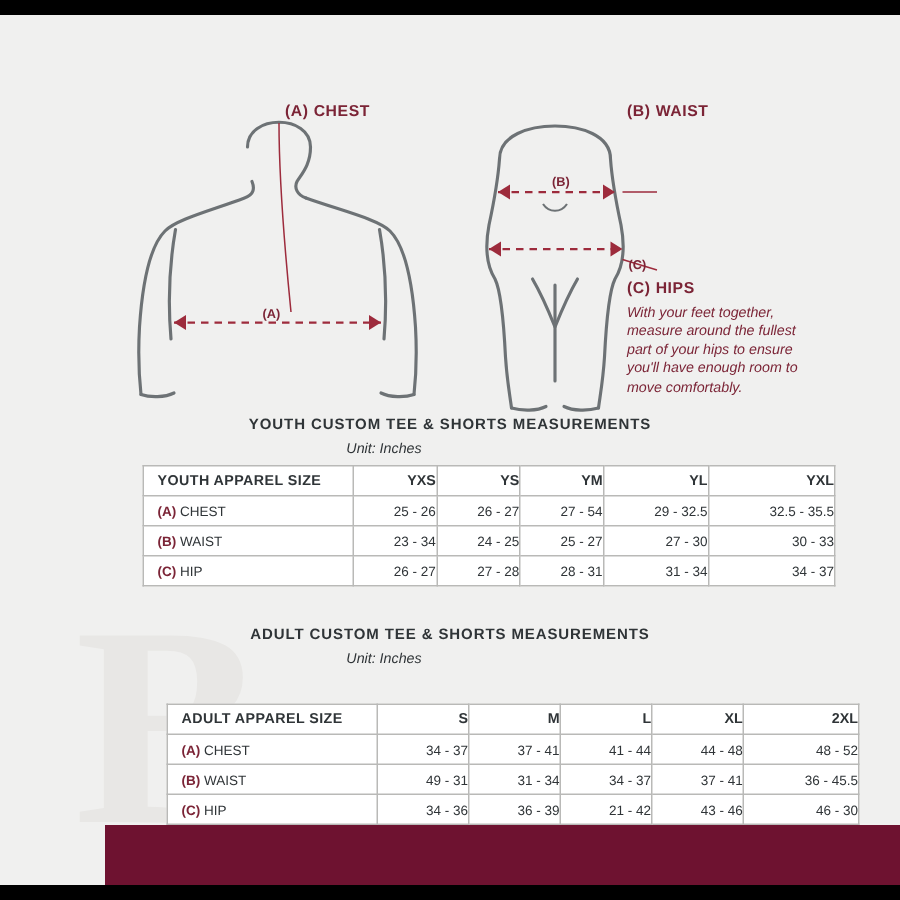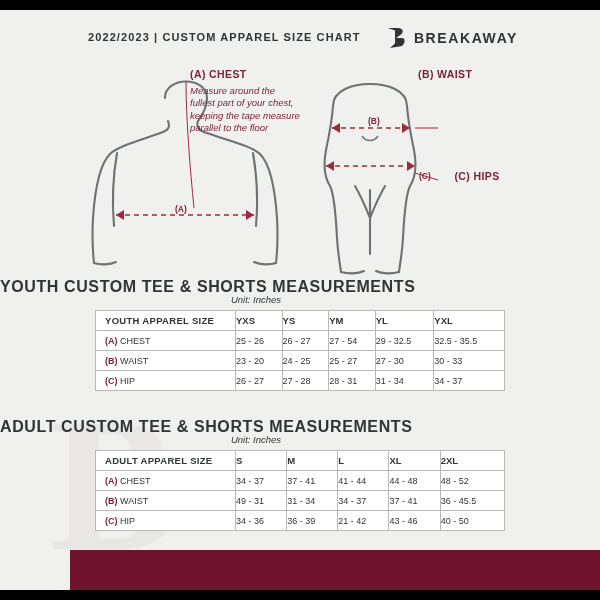--- a/index.html
+++ b/index.html
@@ -121,48 +121,48 @@
     position: absolute;
     font-size: 8.5px;
     font-weight: bold;
     color: #7b2436;
   }
 
   
   .sec-title {
     position: absolute;
     width: 600px;
-    text-align: left;
-    font-size: 16px;
+    text-align: center;
+    font-size: 10px;
     font-weight: bold;
     letter-spacing: 0.6px;
     color: #2f3437;
   }
   .sec-sub {
     position: absolute;
     width: 512px;
     text-align: center;
     font-size: 9.5px;
     font-style: italic;
     color: #2f3437;
   }
 
   table.size {
     position: absolute;
     left: 95px;
-    width: 410px;
+    width: 462px;
     border-collapse: collapse;
     background: #ffffff;
     font-size: 9px;
     color: #2f3437;
   }
   table.size th, table.size td {
     border: 1px solid #b9b9b7;
     height: 19px;
-    text-align: left;
+    text-align: right;
     font-weight: normal;
     padding: 0;
   }
   table.size th.rowhead, table.size td.rowhead {
     text-align: left;
     padding-left: 9px;
     width: 130px;
   }
   table.size thead th {
     font-weight: bold;
@@ -180,32 +180,20 @@
 <body>
 
 <div class="page">
   <div class="bar-top"></div>
   <div class="bar-bottom"></div>
 
   <div class="sheet">
 
     <div class="watermark">B</div>
 
-    <div class="header">
-      <div class="header-title">2022/2023  |  CUSTOM APPAREL SIZE CHART</div>
-      <div class="brand">
-        <span class="brand-mark">
-          <svg viewBox="0 0 22 24" width="22" height="24" aria-hidden="true">
-            <path d="M3 2 L13 2 C18 2 19 6 16 8.5 L11 12 L17 12 C20.5 12 20.5 17 17 20 L5 22 L10 17.5 L10 4.5 Z" fill="#2f3437"></path>
-            <path d="M2 12 L9 12 L9 13.2 L2 13.2 Z" fill="#f0f0ef"></path>
-          </svg>
-        </span>
-        <span class="brand-name">BREAKAWAY</span>
-      </div>
-    </div>
 
     <div class="illus">
       <svg width="460" height="220" viewBox="0 0 460 220">
 
         <g fill="none" stroke="#6d7275" stroke-width="2.1" stroke-linecap="round" stroke-linejoin="round">
           <path d="M95 40 C95 18, 137 18, 137 40 C137 52, 131 58, 128 63 C126 67, 128 72, 134 74"></path>
           <path d="M98 63 C100 68, 99 72, 93 74 C72 82, 48 88, 40 96 C30 106, 25 130, 23 160 C22 178, 23 196, 24 205"></path>
           <path d="M134 74 C156 82, 182 88, 190 96 C200 106, 205 130, 207 160 C208 178, 207 196, 206 205"></path>
           <path d="M47 95 C43 118, 42 145, 44 168"></path>
           <path d="M183 95 C187 118, 188 145, 186 168"></path>
@@ -254,31 +242,31 @@
         <path d="M292 78 C296 84, 304 84, 308 78" stroke="#6d7275" stroke-width="1.4" fill="none"></path>
 
         <g stroke="#9d2b3c" stroke-width="1" fill="none">
           <path d="M345 70 L368 70"></path>
           <path d="M345 115 L368 122"></path>
         </g>
       </svg>
 
       <div class="callout" style="left:120px; top:10px; width:112px;">
         <span class="c-title">(A) CHEST</span>
-        <span>Measure around the fullest part of your chest, keeping the tape measure parallel to the floor</span>
       </div>
       <div class="tag" style="left:105px; top:146px;">(A)</div>
 
       <div class="callout" style="left:348px; top:10px; width:112px;">
         <span class="c-title">(B) WAIST</span>
       </div>
       <div class="tag" style="left:298px; top:58px;">(B)</div>
 
-      <div class="callout" style="left:348px; top:112px; width:118px;text-align:center;">
+      <div class="callout" style="left:348px; top:128px; width:118px;">
         <span class="c-title">(C) HIPS</span>
+        <span>With your feet together, measure around the fullest part of your hips to ensure you'll have enough room to move comfortably.</span>
       </div>
       <div class="tag" style="left:349px; top:113px;">(C)</div>
     </div>
 
     <div class="sec-title" style="top:268px;">YOUTH CUSTOM TEE &amp; SHORTS MEASUREMENTS</div>
     <div class="sec-sub" style="top:284px;">Unit: Inches</div>
 
     <table class="size" style="top:300px;">
       <thead>
         <tr>
@@ -300,21 +288,21 @@
           <td>26 - 27</td>
           <td>27 - 54</td>
           <td>29 - 32.5</td>
           <td>32.5 - 35.5</td>
         </tr>
         <tr>
           <td class="rowhead">
             <span class="lbl-code">(B)</span>
             <span>WAIST</span>
           </td>
-          <td>23 - 20</td>
+          <td>23 - 34</td>
           <td>24 - 25</td>
           <td>25 - 27</td>
           <td>27 - 30</td>
           <td>30 - 33</td>
         </tr>
         <tr>
           <td class="rowhead">
             <span class="lbl-code">(C)</span>
             <span>HIP</span>
           </td>
@@ -323,21 +311,21 @@
           <td>28 - 31</td>
           <td>31 - 34</td>
           <td>34 - 37</td>
         </tr>
       </tbody>
     </table>
 
     <div class="sec-title" style="top:408px;">ADULT CUSTOM TEE &amp; SHORTS MEASUREMENTS</div>
     <div class="sec-sub" style="top:424px;">Unit: Inches</div>
 
-    <table class="size" style="top:440px;">
+    <table class="size" style="top:459px;margin-left:16px;">
       <thead>
         <tr>
           <th class="rowhead">ADULT APPAREL SIZE</th>
           <th>S</th>
           <th>M</th>
           <th>L</th>
           <th>XL</th>
           <th>2XL</th>
         </tr>
       </thead>
@@ -366,20 +354,20 @@
         </tr>
         <tr>
           <td class="rowhead">
             <span class="lbl-code">(C)</span>
             <span>HIP</span>
           </td>
           <td>34 - 36</td>
           <td>36 - 39</td>
           <td>21 - 42</td>
           <td>43 - 46</td>
-          <td>40 - 50</td>
+          <td>46 - 30</td>
         </tr>
       </tbody>
     </table>
 
     <div class="footer-band"></div>
   </div>
 </div>
 
 </body></html>

